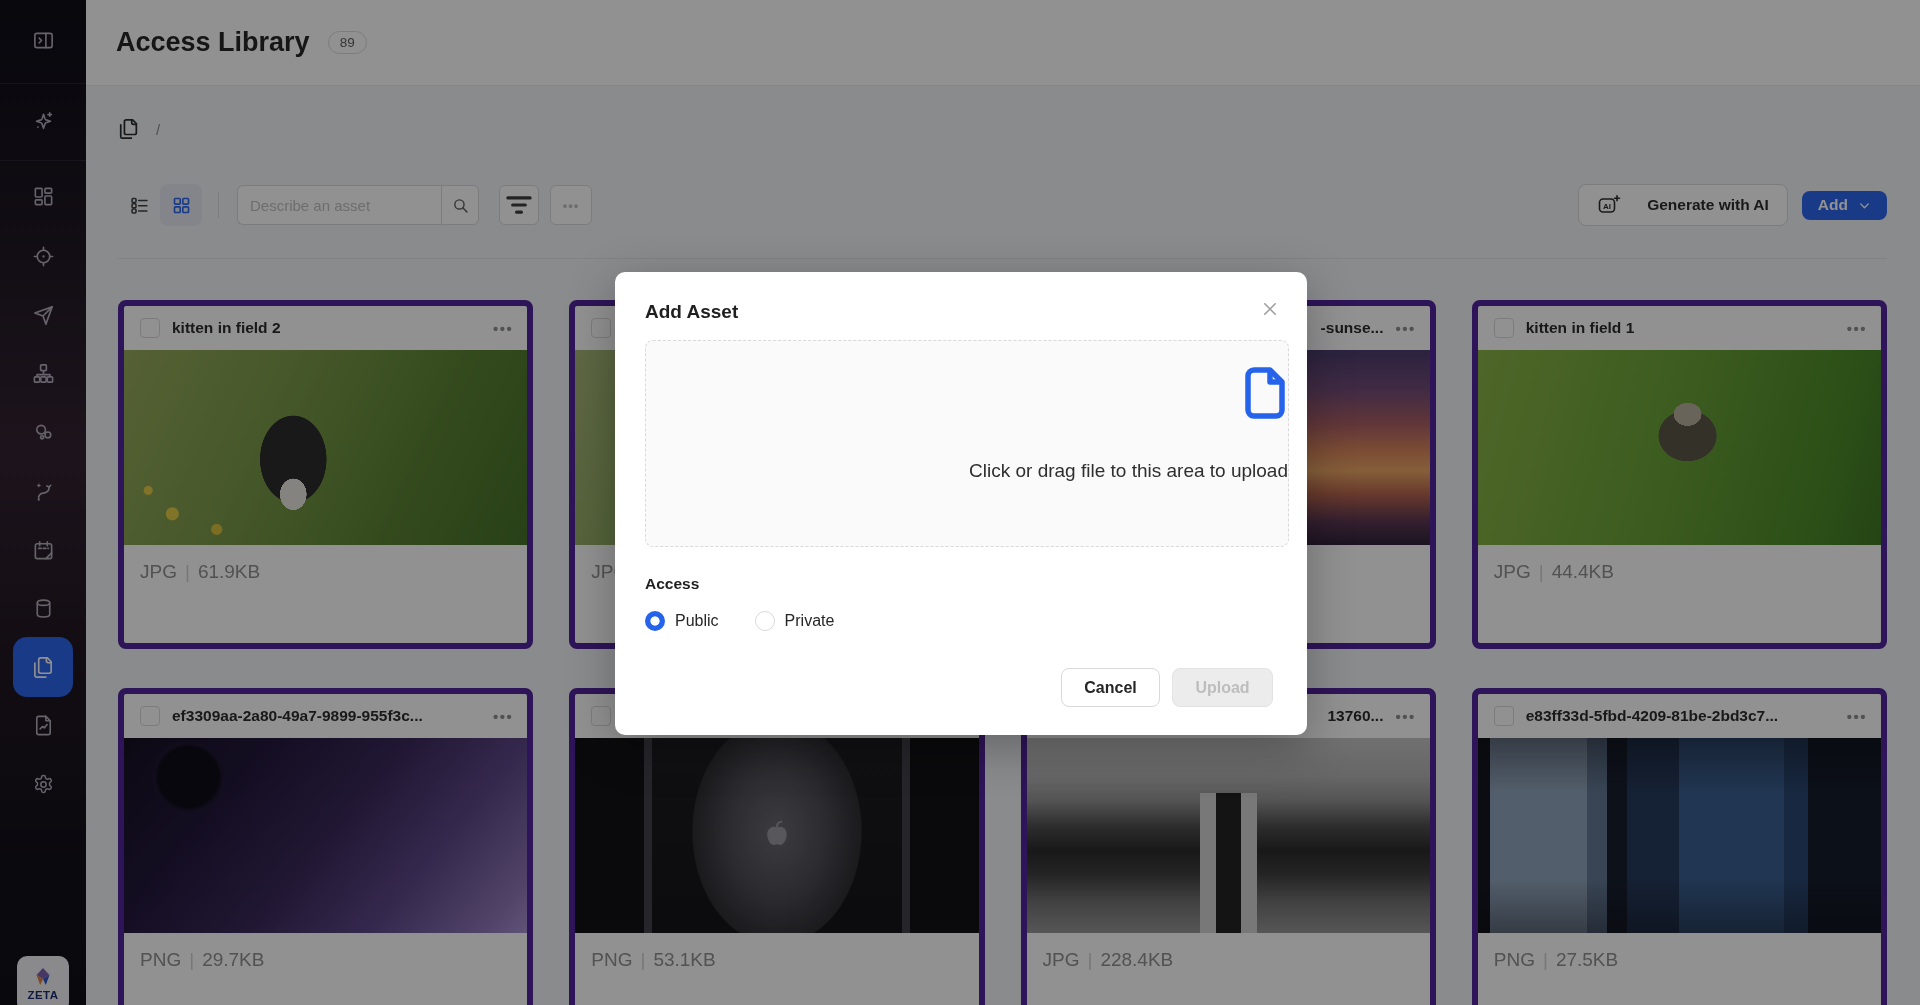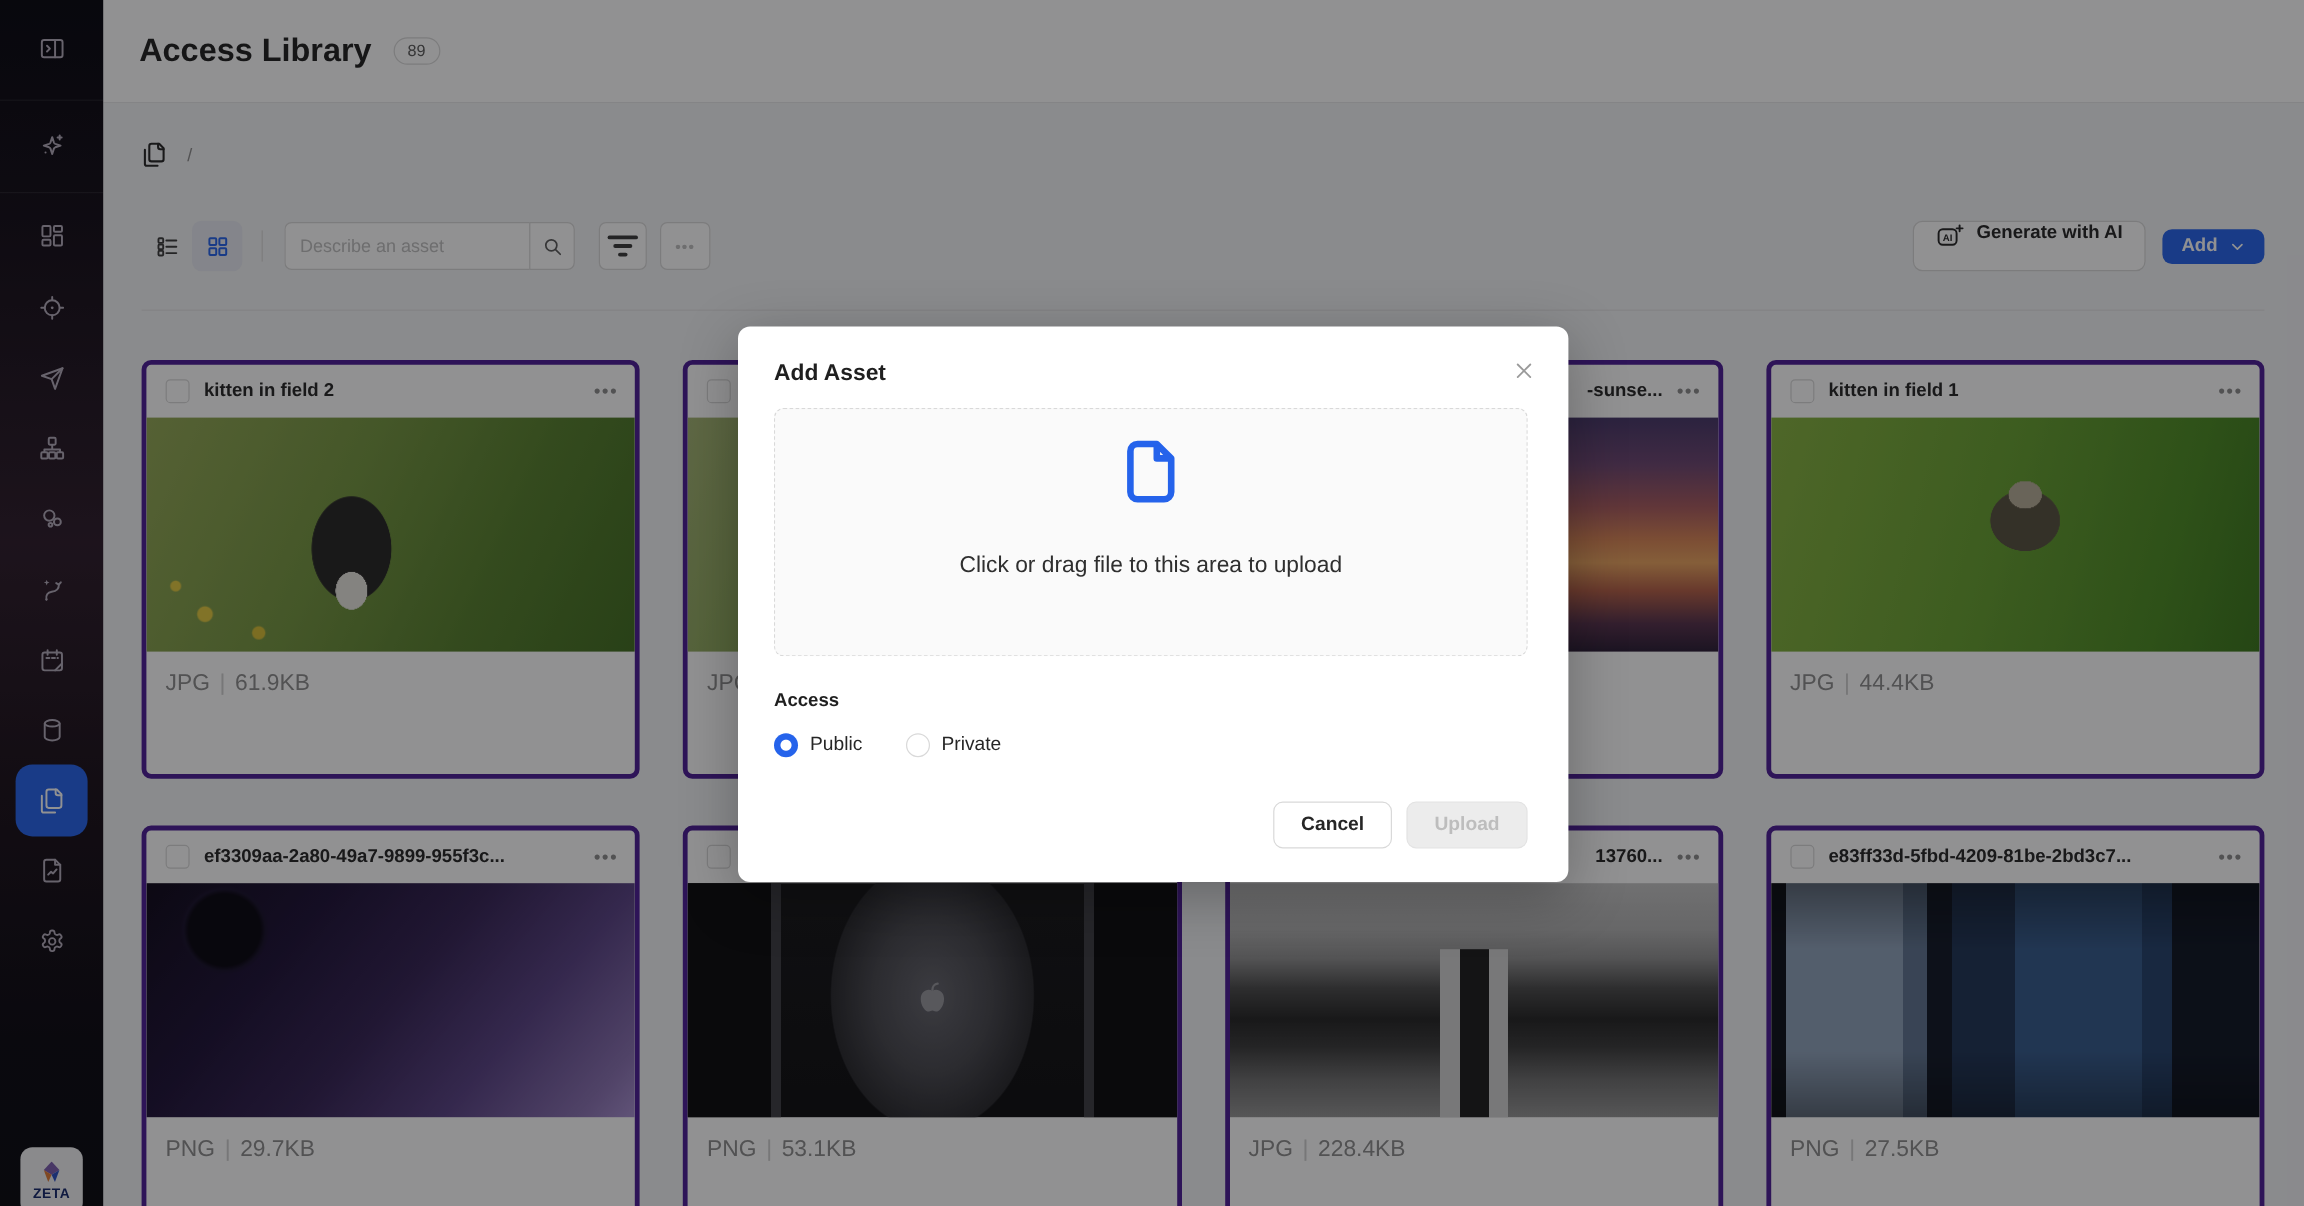--- a/index.html
+++ b/index.html
@@ -47,29 +47,29 @@
   .search-input::placeholder { color:#bfbfbf; }
   .search-btn { width:38px; height:40px; border:1px solid #d9d9d9; border-radius:0 6px 6px 0;
     background:#fff; display:flex; align-items:center; justify-content:center; color:#595959; cursor:pointer; }
   .search-btn svg { width:17px; height:17px; }
   .ghost-btn { height:40px; background:#fff; border:1px solid #d9d9d9; border-radius:6px;
     display:flex; align-items:center; justify-content:center; cursor:pointer; }
   .filter-btn { width:40px; margin-left:20px; color:#3a3a3a; }
   .more-btn { width:42px; margin-left:11px; color:#bfbfbf; font-size:13px; letter-spacing:1px; font-weight:bold; }
   .tb-right { margin-left:auto; display:flex; align-items:center; gap:14px; }
   .gen-ai-btn { height:42px; padding:0 18px; background:#fff; border:1px solid #d9d9d9; border-radius:8px;
-    display:flex; align-items:flex-start; gap:10px; font-size:15.5px; font-weight:bold; color:#262626; cursor:pointer; }
+    display:flex; align-items:center; gap:26px; font-size:15.5px; font-weight:bold; color:#262626; cursor:pointer; }
   .add-btn { height:29px; padding:0 16px; background:#2563eb; border:none; border-radius:8px;
     display:flex; align-items:center; gap:10px; font-size:15.5px; font-weight:bold; color:#fff; cursor:pointer; }
   .toolbar-rule { position:absolute; left:32px; right:33px; top:172px; height:1px; background:#e4e4e7; }
 
   
   .grid { position:absolute; left:32px; top:214px; width:1769px; display:grid;
     grid-template-columns:repeat(4,1fr); column-gap:36px; row-gap:39px; }
-  .card { height:349px; background:#fff; border:4px solid #4c1d95; border-radius:8px; overflow:hidden;
+  .card { height:349px; background:#fff; border:6px solid #4c1d95; border-radius:8px; overflow:hidden;
     display:flex; flex-direction:column; }
   .card-head { height:44px; display:flex; align-items:center; gap:12px; padding:0 14px 0 16px; flex:none; }
   .checkbox { width:20px; height:20px; border:1.5px solid #d9d9d9; border-radius:4px; background:#fff;
     flex:none; cursor:pointer; }
   .card-title { flex:1; font-size:15.5px; font-weight:bold; color:#262626;
     white-space:nowrap; overflow:hidden; text-overflow:ellipsis; }
   .card-title.title-right { text-align:right; }
   .card-menu { color:#8c8c8c; font-size:15px; font-weight:bold; letter-spacing:1.5px; cursor:pointer; }
   .thumb { height:195px; flex:none; position:relative; }
   .card-info { flex:1; padding:16px 16px 0; display:flex; gap:8px; font-size:19px; color:#8c8c8c; }
@@ -110,22 +110,22 @@
     linear-gradient(180deg, rgba(0,0,0,.38) 0%, rgba(0,0,0,0) 28% 72%, rgba(0,0,0,.38) 100%),
     linear-gradient(90deg,#0c1018 0 3%,#8fa2ba 3% 27%,#5f7490 27% 32%,#101726 32% 37%,#1e3354 37% 50%,#34598a 50% 76%,#23406a 76% 82%,#0d1422 82% 100%); }
 
   
   .overlay { position:absolute; inset:0; background:rgba(10,10,14,.45); z-index:50; }
   .modal { position:absolute; left:615px; top:272px; width:692px; height:463px; background:#fff;
     border-radius:10px; box-shadow:0 12px 48px rgba(0,0,0,.28); z-index:60; }
   .modal-title { position:absolute; left:30px; top:29px; font-size:19px; font-weight:bold; color:#1f1f1f; }
   .modal-close { position:absolute; right:26px; top:26px; width:22px; height:22px; display:flex;
     align-items:center; justify-content:center; color:#9a9a9a; cursor:pointer; }
-  .dropzone { position:absolute; left:30px; right:34px; top:68px; height:207px; background:#fafafa;
-    border:1.5px dashed #d9d9d9; border-radius:8px; text-align:center; cursor:pointer; }
+  .dropzone { position:absolute; left:30px; right:18px; top:68px; height:207px; background:#fafafa;
+    border:1.5px dashed #d9d9d9; border-radius:8px; text-align:right; cursor:pointer; }
   .dz-icon { margin-top:25px; }
   .dz-main { margin-top:36px; font-size:19px; color:#2f2f2f; }
   .dz-sub { margin-top:12px; font-size:15.5px; color:#9a9a9a; }
   .access-label { position:absolute; left:30px; top:303px; font-size:15.5px; font-weight:bold; color:#1f1f1f; }
   .radio-row { position:absolute; left:30px; top:339px; display:flex; align-items:center; gap:10px; }
   .radio { width:20px; height:20px; border-radius:50%; flex:none; cursor:pointer; }
   .radio.on { background:radial-gradient(circle at center, #fff 0 4.2px, #2563eb 5px 100%); }
   .radio.off { background:#fff; border:1px solid #d9d9d9; }
   .radio-label { font-size:16px; color:#262626; }
   .radio-gap { width:16px; }

